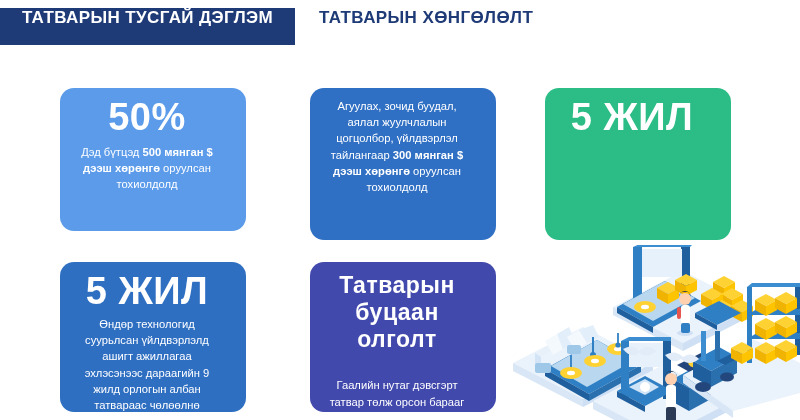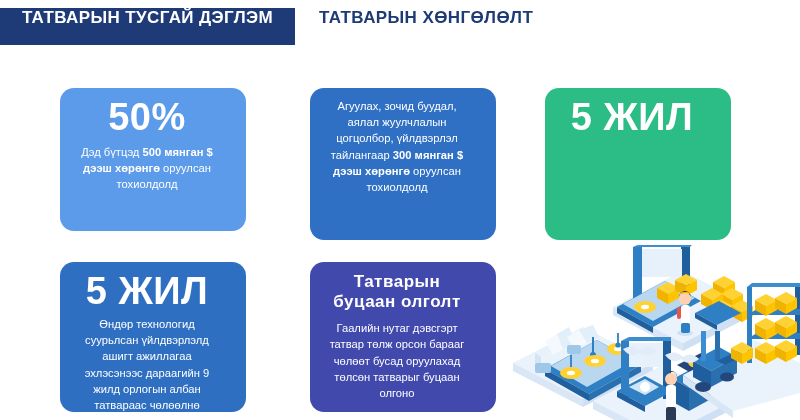--- a/index.html
+++ b/index.html
@@ -51,21 +51,21 @@
   #card-infrastructure { left: 60px;  top: 88px;  width: 186px; height: 143px; background: #5b9bea; }
   #card-warehouse      { left: 310px; top: 88px;  width: 186px; height: 152px; background: #3070c4; }
   #card-loss-carry     { left: 545px; top: 88px;  width: 186px; height: 152px; background: #2bbd85; }
   #card-hightech       { left: 60px;  top: 262px; width: 186px; height: 150px; background: #2f6fc2; }
   #card-tax-refund     { left: 310px; top: 262px; width: 186px; height: 150px; background: #4249ad; }
 
   #card-infrastructure .body { padding: 0 2px; }
   #card-warehouse .headline { margin-bottom: 3px; }
   #card-loss-carry .headline { margin-bottom: 5px; }
   #card-hightech .headline { margin-bottom: 4px; }
-  #card-tax-refund .headline.small { font-size: 17px; margin-bottom: 8px; }
+  #card-tax-refund .headline.small { font-size: 23px; margin-bottom: 24px; }
 
   
   #factory-illustration {
     position: absolute; left: 505px; top: 245px; width: 295px; height: 175px;
   }
   #factory-illustration svg { display: block; width: 295px; height: 175px; }
 </style>
 </head>
 <body>
 

